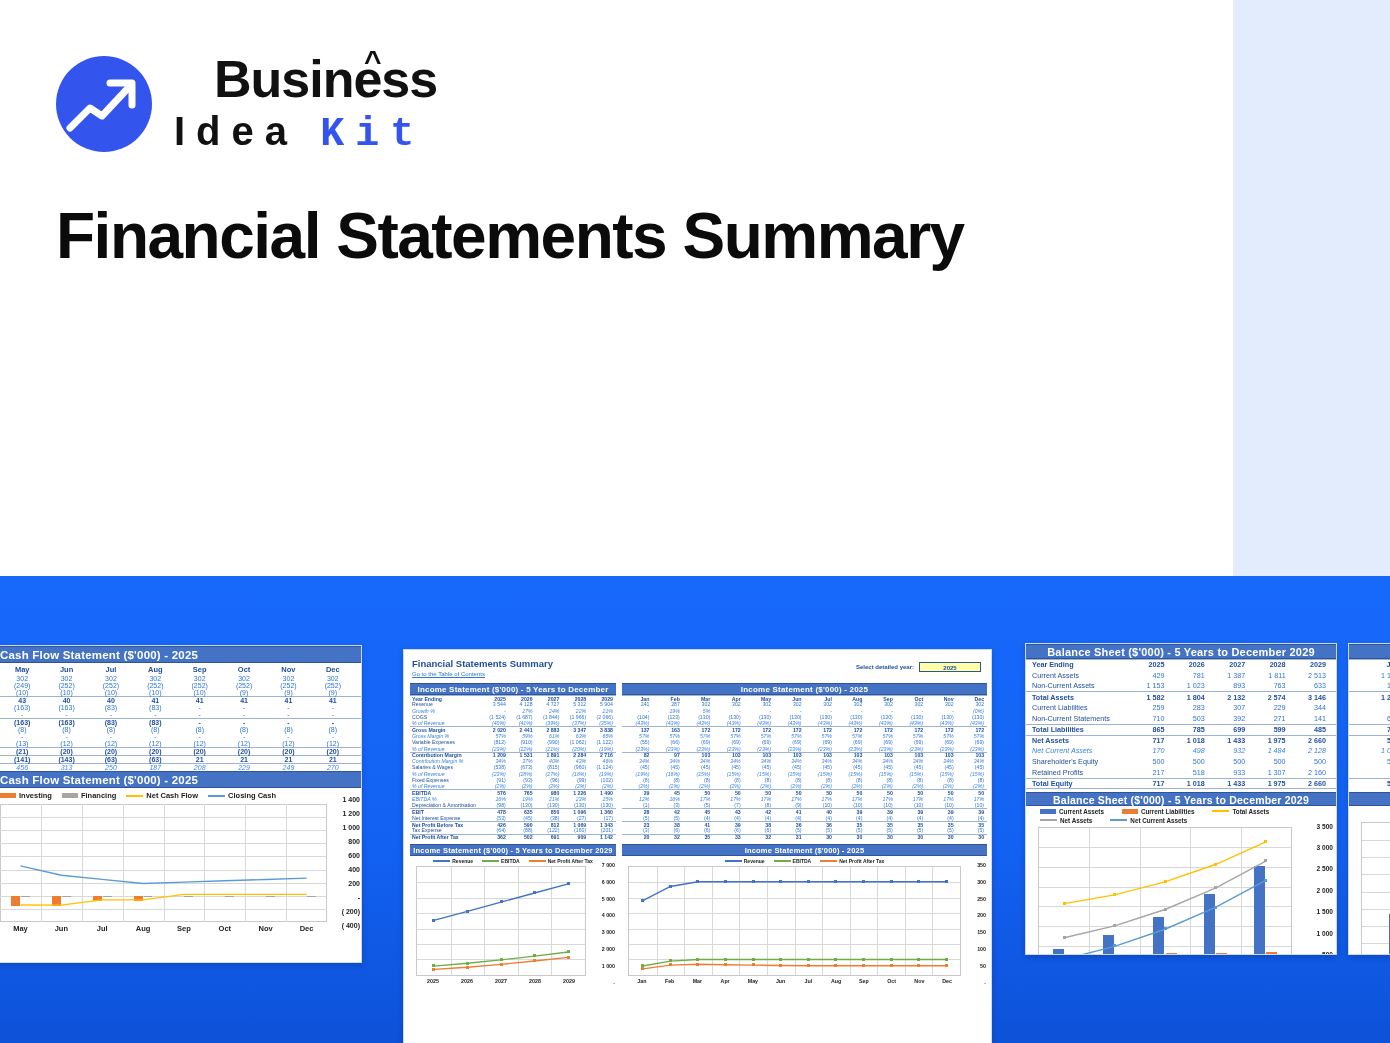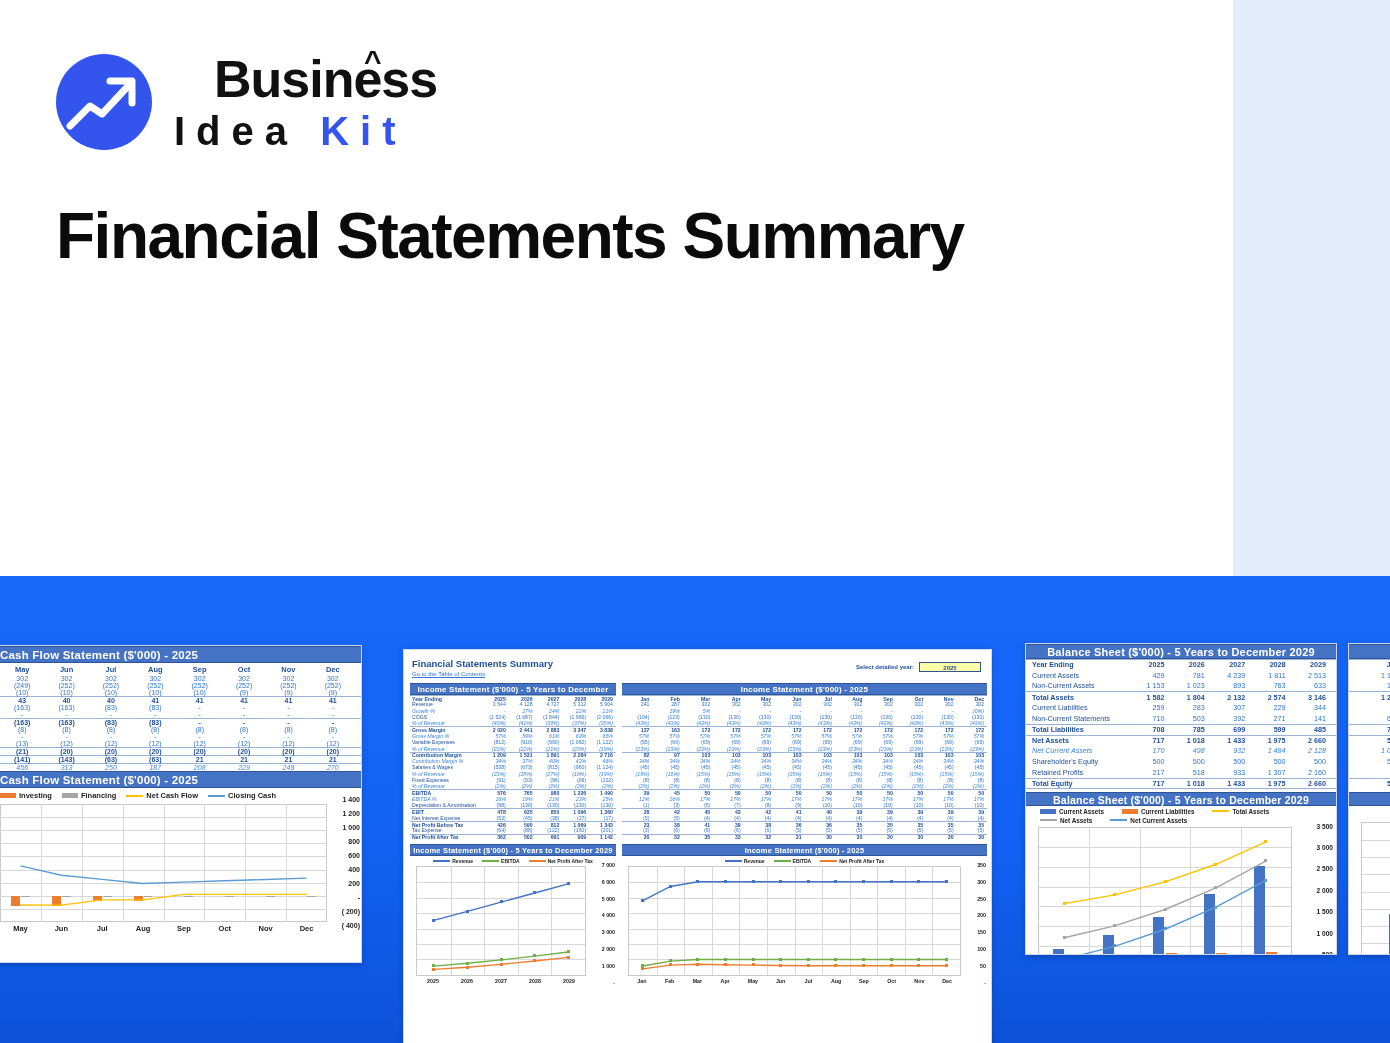--- a/index.html
+++ b/index.html
@@ -36,21 +36,21 @@
     color: #111111; position: relative; margin-left: 40px;
   }
   #logo-caret {
     position: absolute; left: 150px; top: -7px;
     font-size: 30px; font-weight: bold; color: #111111;
   }
   #logo-sub {
     font-size: 40px; font-weight: bold; letter-spacing: 11px;
     margin-top: 6px; color: #111111;
   }
-  #logo-sub .kit { color: #3355ee; }
+  #logo-sub .kit { color: #3355ee; font-family: Liberation Mono, monospace; }
 
   #page-title {
     position: absolute; left: 56px; top: 199px;
     font-size: 64px; font-weight: bold; letter-spacing: -1.5px;
     color: #0b0b0b; white-space: nowrap;
   }
   #page-desc {
     position: absolute; left: 56px; top: 316px; width: 1060px;
     font-size: 26.5px; font-weight: bold; line-height: 1.44;
     color: #141414;
@@ -1145,21 +1145,21 @@
           <div class="bs-cell cf-blue">2025</div>
           <div class="bs-cell cf-blue">2026</div>
           <div class="bs-cell cf-blue">2027</div>
           <div class="bs-cell cf-blue">2028</div>
           <div class="bs-cell cf-blue">2029</div>
         </div>
         <div class="bs-row">
           <div class="bs-label xl-lbl">Current Assets</div>
           <div class="bs-cell cf-blue">429</div>
           <div class="bs-cell cf-blue">781</div>
-          <div class="bs-cell cf-blue">4 239</div>
+          <div class="bs-cell cf-blue">1 387</div>
           <div class="bs-cell cf-blue">1 811</div>
           <div class="bs-cell cf-blue">2 513</div>
         </div>
         <div class="bs-row">
           <div class="bs-label xl-lbl">Non-Current Assets</div>
           <div class="bs-cell cf-blue">1 153</div>
           <div class="bs-cell cf-blue">1 023</div>
           <div class="bs-cell cf-blue">893</div>
           <div class="bs-cell cf-blue">763</div>
           <div class="bs-cell cf-blue">633</div>
@@ -1183,21 +1183,21 @@
         <div class="bs-row">
           <div class="bs-label xl-lbl">Non-Current Statements</div>
           <div class="bs-cell cf-blue">710</div>
           <div class="bs-cell cf-blue">503</div>
           <div class="bs-cell cf-blue">392</div>
           <div class="bs-cell cf-blue">271</div>
           <div class="bs-cell cf-blue">141</div>
         </div>
         <div class="bs-row" style="border-top: 1px solid rgb(155, 179, 212);">
           <div class="bs-label xl-bold">Total Liabilities</div>
-          <div class="bs-cell cf-b">708</div>
+          <div class="bs-cell cf-b">865</div>
           <div class="bs-cell cf-b">785</div>
           <div class="bs-cell cf-b">699</div>
           <div class="bs-cell cf-b">599</div>
           <div class="bs-cell cf-b">485</div>
         </div>
         <div class="bs-row" style="border-top: 1px solid rgb(155, 179, 212);">
           <div class="bs-label xl-bold">Net Assets</div>
           <div class="bs-cell cf-b">717</div>
           <div class="bs-cell cf-b">1 018</div>
           <div class="bs-cell cf-b">1 433</div>

